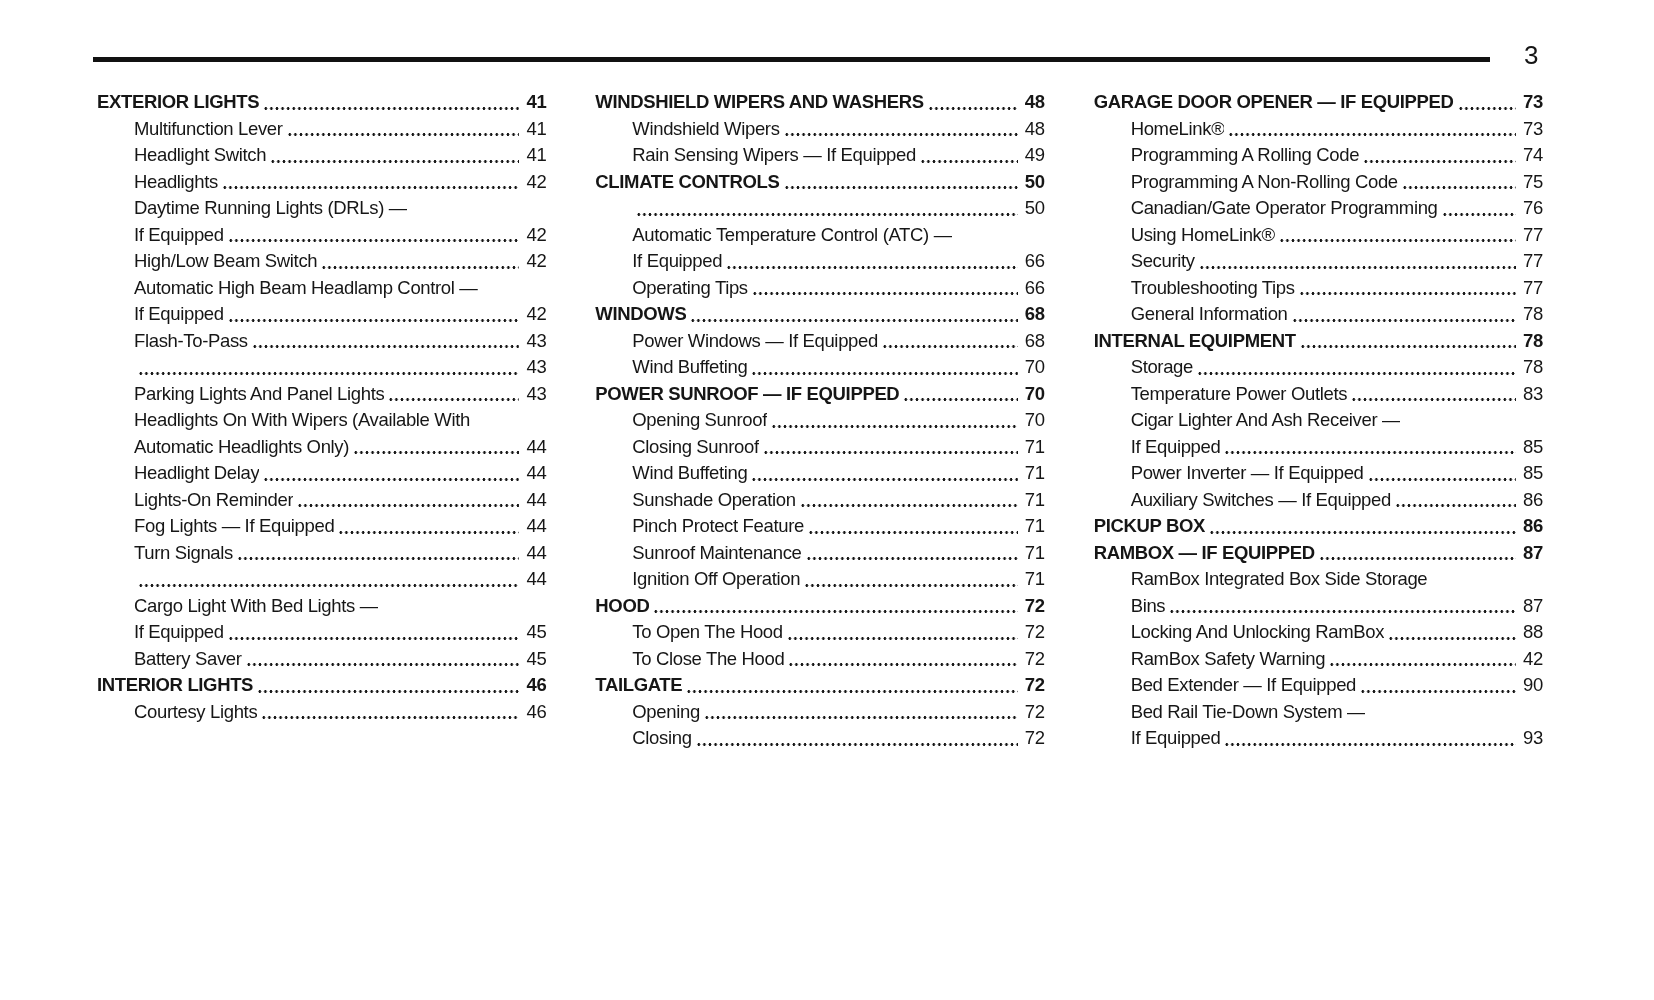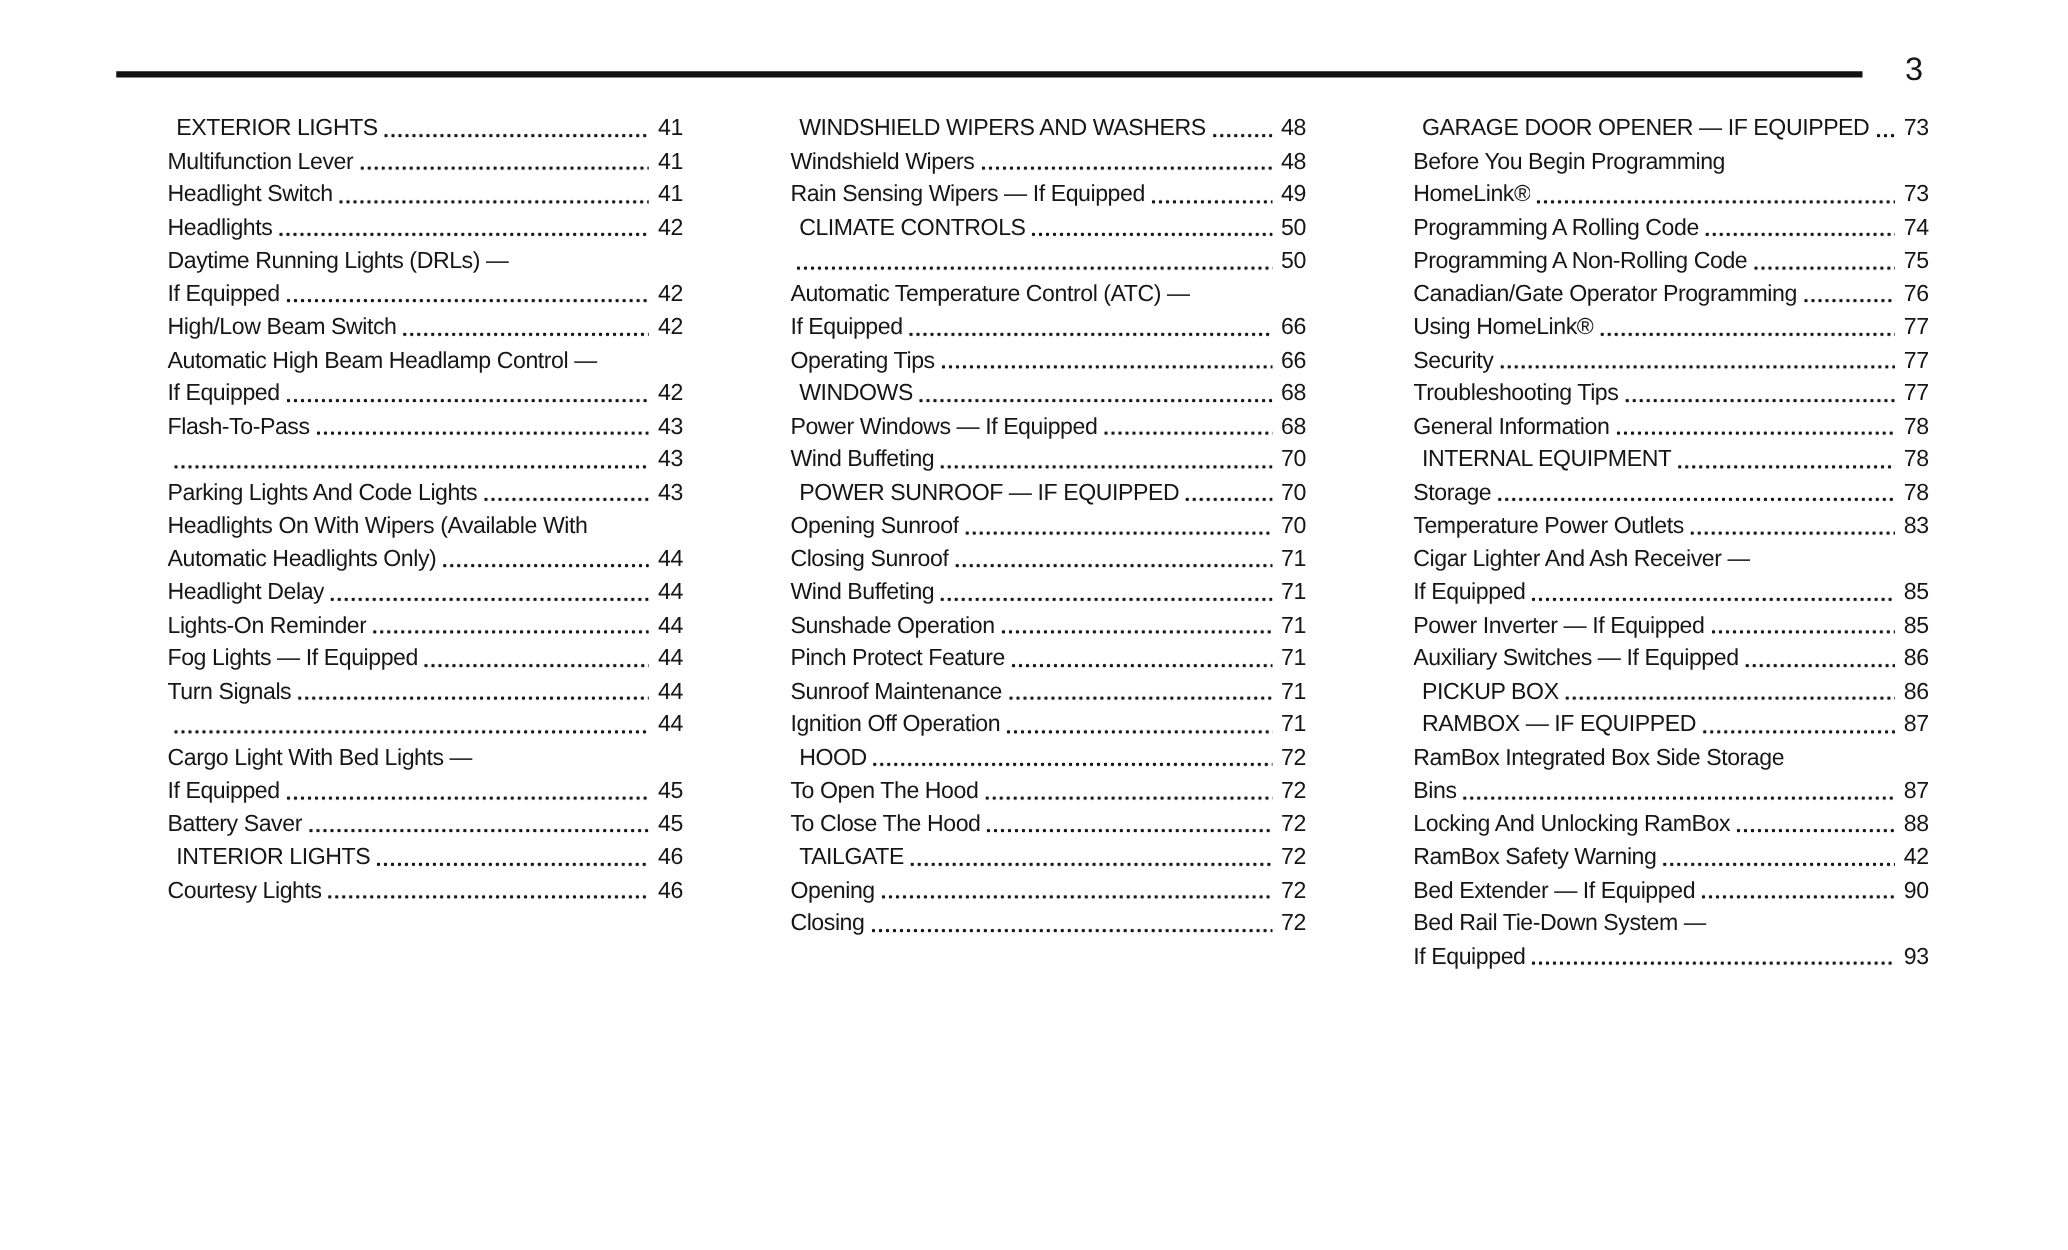--- a/index.html
+++ b/index.html
@@ -39,21 +39,21 @@
   }
   .col{flex:1 1 0;min-width:0;}
   .row{
     display:flex;
     align-items:baseline;
     line-height:26.5px;
     font-size:18.5px;
     letter-spacing:-0.35px;
     white-space:nowrap;
   }
-  .row.header{font-weight:400;margin-left:44px;}
+  .row.header{font-weight:700;}
   .row.entry{padding-left:37px;}
   .txt{flex:0 1 auto;overflow:hidden;}
   .dots{
     flex:1 1 auto;
     min-width:12px;
     height:7px;
     align-self:flex-end;
     margin:0 2px 4px 4px;
     background-image:radial-gradient(circle,var(--text) 1.15px,transparent 1.65px);
     background-size:5.6px 7px;
@@ -118,21 +118,21 @@
         <div class="row entry">
           <span class="txt">Flash-To-Pass</span>
           <span class="dots"></span>
           <span class="pg">43</span>
         </div>
         <div class="row entry">
           <span class="dots"></span>
           <span class="pg">43</span>
         </div>
         <div class="row entry">
-          <span class="txt">Parking Lights And Code Lights</span>
+          <span class="txt">Parking Lights And Panel Lights</span>
           <span class="dots"></span>
           <span class="pg">43</span>
         </div>
         <div class="row entry">
           <span class="txt">Headlights On With Wipers (Available With</span>
         </div>
         <div class="row entry">
           <span class="txt">Automatic Headlights Only)</span>
           <span class="dots"></span>
           <span class="pg">44</span>
@@ -307,23 +307,20 @@
           <span class="txt">Closing</span>
           <span class="dots"></span>
           <span class="pg">72</span>
         </div>
       </div>
     <div class="col">
         <div class="row header">
           <span class="txt">GARAGE DOOR OPENER — IF EQUIPPED</span>
           <span class="dots"></span>
           <span class="pg">73</span>
-        </div>
-        <div class="row entry">
-          <span class="txt">Before You Begin Programming</span>
         </div>
         <div class="row entry">
           <span class="txt">HomeLink®</span>
           <span class="dots"></span>
           <span class="pg">73</span>
         </div>
         <div class="row entry">
           <span class="txt">Programming A Rolling Code</span>
           <span class="dots"></span>
           <span class="pg">74</span>

